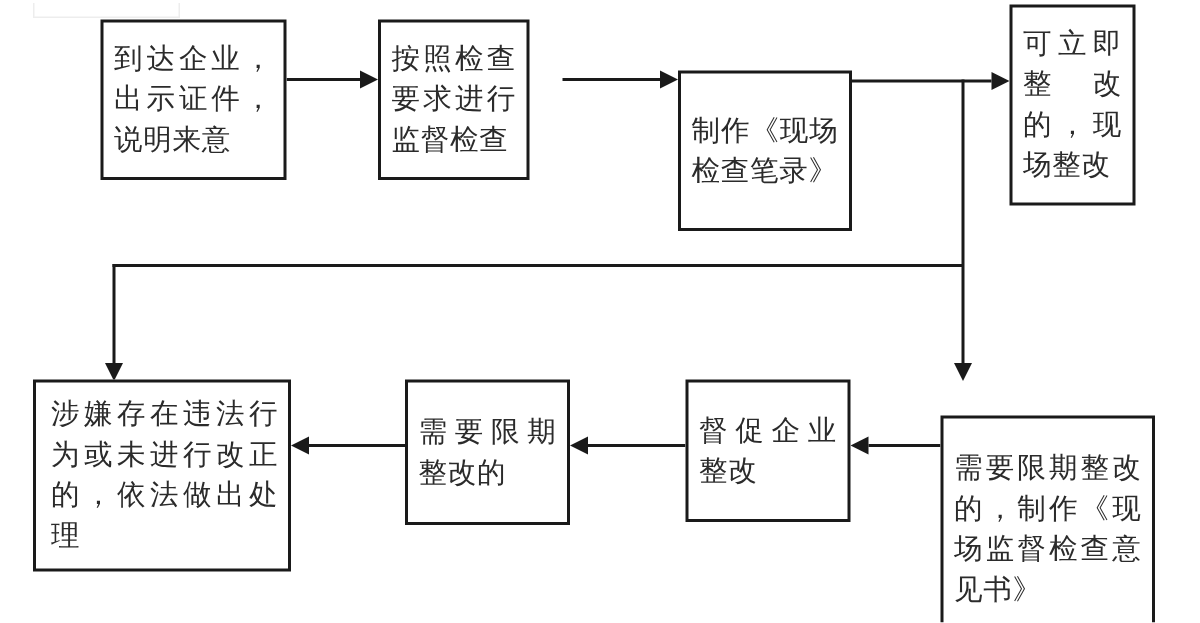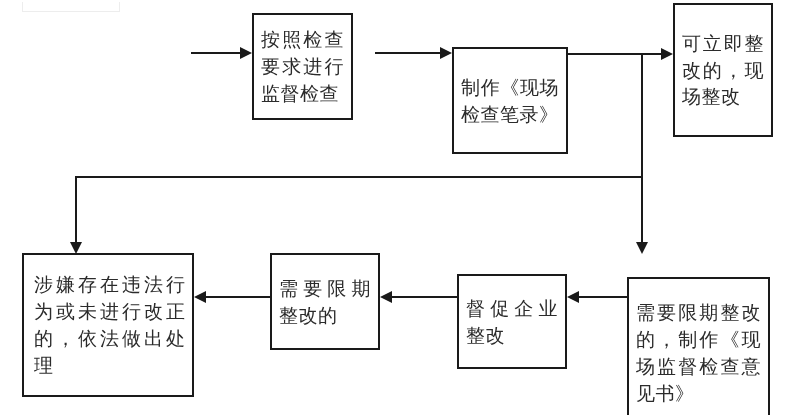--- a/index.html
+++ b/index.html
@@ -81,42 +81,45 @@
     z-index: 1;
   }
 </style>
 </head>
 <body>
 
 <div id="flowchart-canvas">
 
   <div class="scan-artifact"></div>
 
+  <div class="node" style="left:67px; top:13px; width:124px; height:107px;">
+    <div class="node-text">到达企业，出示证件，说明来意</div>
+  </div>
 
   <div class="node" style="left:252px; top:13px; width:101px; height:107px;">
     <div class="node-text">按照检查要求进行监督检查</div>
   </div>
 
   <div class="node" style="left:452px; top:13px; width:116px; height:107px;margin-top:34px;">
     <div class="node-text">制作《现场检查笔录》</div>
   </div>
 
-  <div class="node" style="left:673px; top:3px; width:100px; height:134px;">
+  <div class="node" style="left:673px; top:3px; width:84px; height:134px;">
     <div class="node-text">可立即整改的，现场整改</div>
   </div>
 
-  <div class="node" style="left:22px; top:253px; width:172px; height:144px;padding-left:10px;">
+  <div class="node" style="left:22px; top:253px; width:172px; height:128px;padding-left:10px;">
     <div class="node-text tight">涉嫌存在违法行为或未进行改正的，依法做出处理</div>
   </div>
 
   <div class="node" style="left:270px; top:253px; width:110px; height:97px;">
     <div class="node-text">需要限期整改的</div>
   </div>
 
-  <div class="node" style="left:457px; top:253px; width:110px; height:95px;margin-top:21px;">
+  <div class="node" style="left:457px; top:253px; width:110px; height:95px;">
     <div class="node-text">督促企业整改</div>
   </div>
 
   <div class="node" style="left:627px; top:253px; width:143px; height:152px;margin-top:24px;">
     <div class="node-text">需要限期整改的，制作《现场监督检查意见书》</div>
   </div>
 
   <div class="edge-h" style="left:191px; top:52px; width:49px;"></div>
   <div class="arrow arrow-right" style="left:240px; top:47px;"></div>
 

